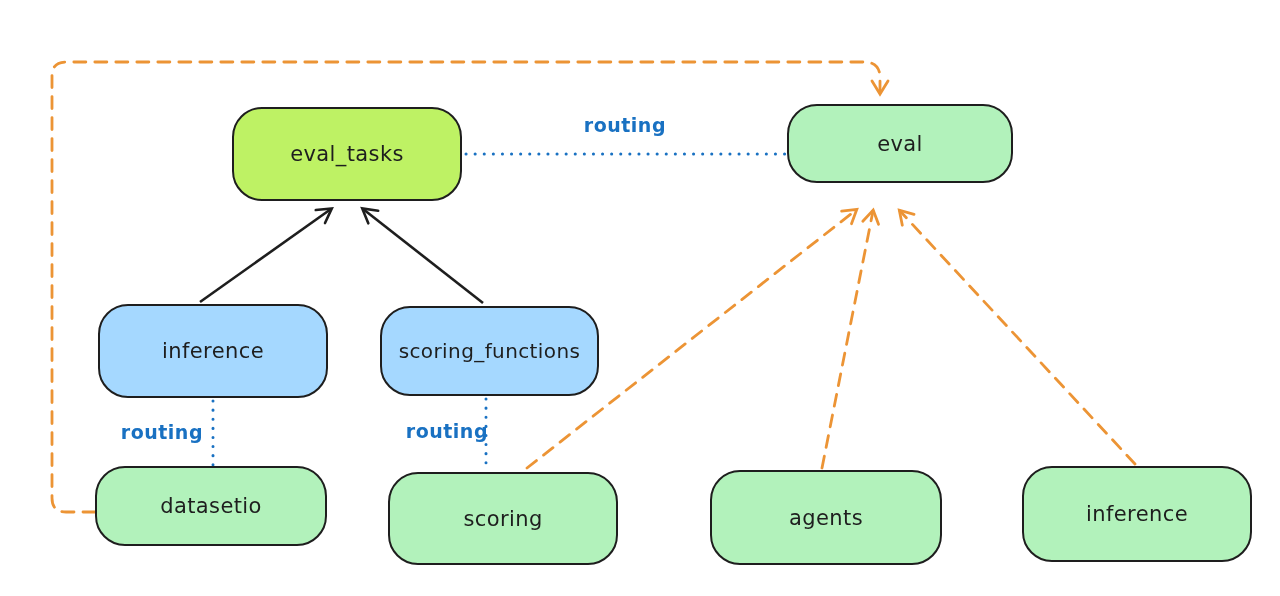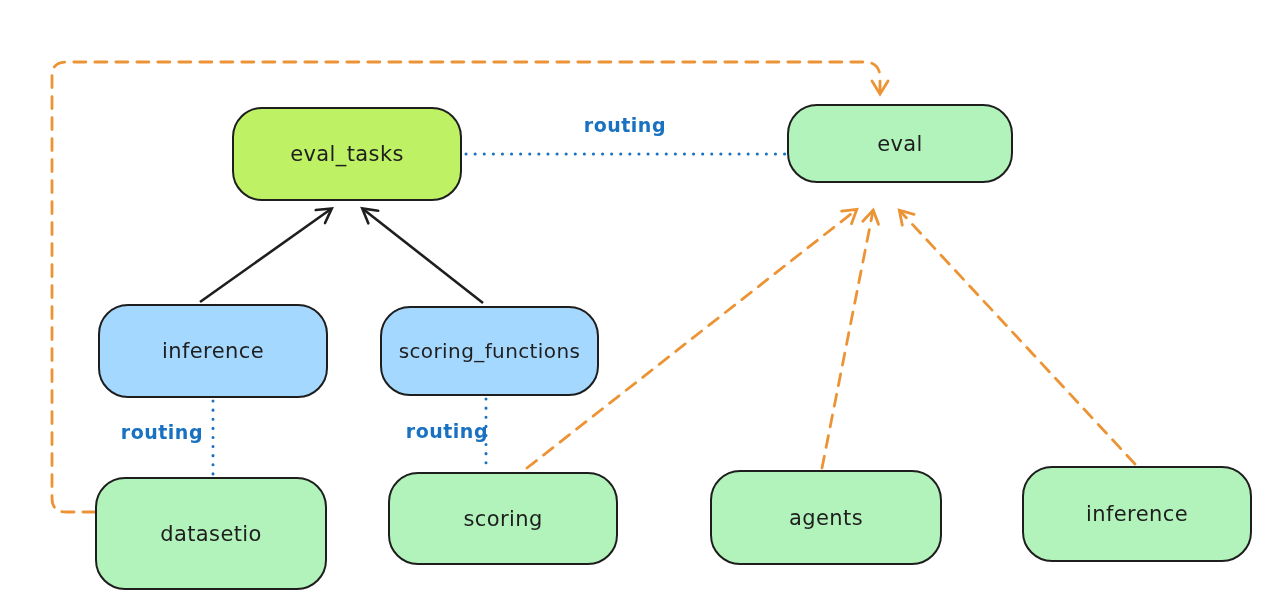--- a/index.html
+++ b/index.html
@@ -11,21 +11,21 @@
   .node{
     position:absolute;box-sizing:border-box;
     border:2.5px solid #1e1e1e;border-radius:30px;
     display:flex;align-items:center;justify-content:center;
     font-size:21px;color:#1e1e1e;letter-spacing:.4px;
   }
   .n-eval_tasks{left:232px;top:107px;width:230px;height:94px;}
   .n-eval{left:787px;top:104px;width:226px;height:79px;}
   .n-datasets{left:98px;top:304px;width:230px;height:94px;}
   .n-scoring_functions{left:380px;top:306px;width:219px;height:90px;font-size:20px;}
-  .n-datasetio{left:95px;top:477px;width:232px;height:113px;}
+  .n-datasetio{left:95px;top:466px;width:232px;height:80px;}
   .n-scoring{left:388px;top:472px;width:230px;height:93px;}
   .n-agents{left:710px;top:470px;width:232px;height:95px;text-align:right;}
   .n-inference{left:1022px;top:466px;width:230px;height:96px;}
   .routing-label{
     position:absolute;width:96px;text-align:right;
     font-size:19px;font-weight:bold;color:#1971c2;letter-spacing:.5px;
   }
   .rl-top{left:570px;top:114px;}
   .rl-datasets{left:107px;top:421px;}
   .rl-scoring{left:392px;top:420px;}

